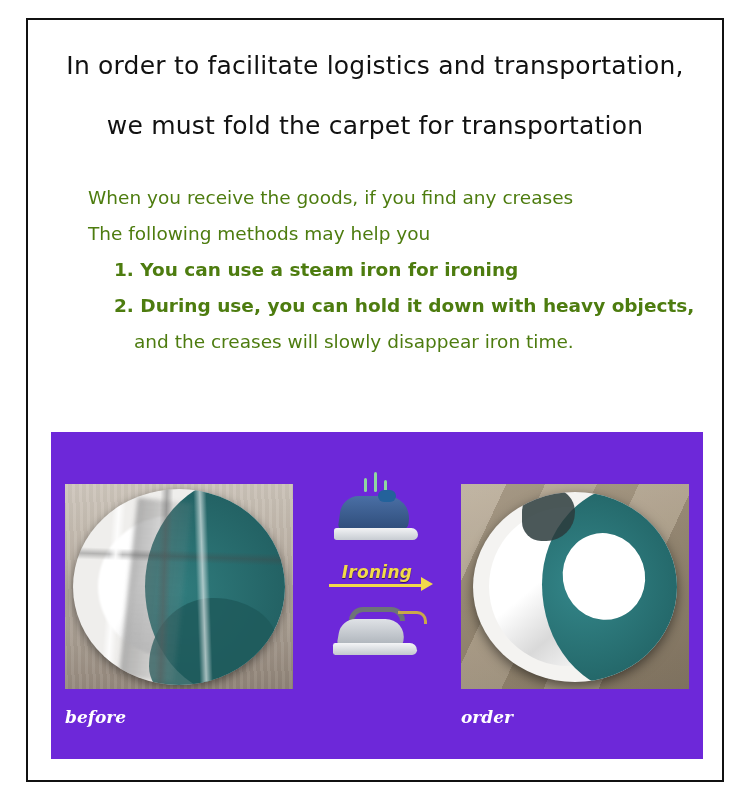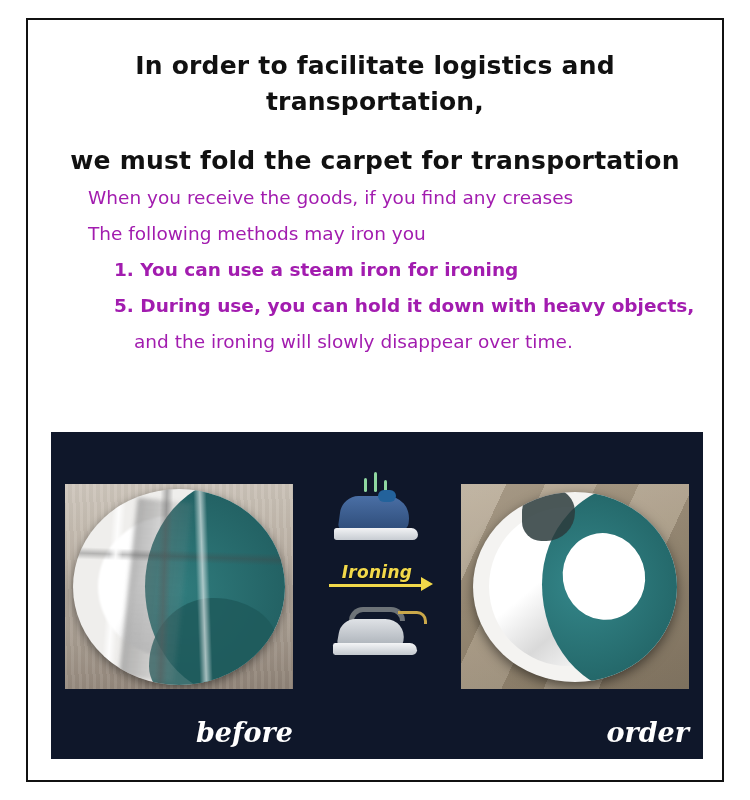--- a/index.html
+++ b/index.html
@@ -31,57 +31,57 @@
     background: #ffffff;
   }
   .headline {
     position: absolute;
     left: 0;
     top: 28px;
     width: 100%;
     text-align: center;
     font-family: "DejaVu Sans", sans-serif;
     font-size: 25px;
-    font-weight: 700;
+    font-weight: 400;
     color: #111111;
     letter-spacing: 0.2px;
     line-height: 1.42;
     padding: 0 6px;
     box-sizing: border-box;
   }
   .headline .line2 {
     display: block;
     margin-top: 24px;
   }
   .body-text {
     position: absolute;
     left: 60px;
     top: 160px;
     width: 600px;
-    color: #a21caf;
+    color: #4d7c0f;
     font-family: "DejaVu Sans", sans-serif;
     font-size: 18.5px;
     line-height: 1.95;
     font-weight: 400;
   }
   .body-text .ln {
     display: block;
     white-space: nowrap;
   }
   .indent1 { padding-left: 26px; font-weight: bold; }
   .indent2 { padding-left: 46px; }
 
   
   .photo-block {
     position: absolute;
     left: 23px;
     top: 412px;
     width: 652px;
     height: 327px;
-    background: #0f172a;
+    background: #6d28d9;
   }
   .pane {
     position: absolute;
     top: 52px;
     width: 228px;
     height: 205px;
     overflow: hidden;
     background: #8d8a85;
   }
   .pane-before { left: 14px; }
@@ -355,49 +355,49 @@
     left: 2px;
     top: 38px;
     width: 84px;
     height: 12px;
     background: linear-gradient(180deg, #f4f5f7 0%, #c3c8ce 100%);
     border-radius: 4px 12px 8px 4px;
   }
 
   .caption {
     position: absolute;
-    bottom: 11px;
+    bottom: 32px;
     color: #ffffff;
     font-family: "DejaVu Serif", serif;
     font-weight: 700;
     font-style: italic;
-    font-size: 27px;
+    font-size: 17px;
     width: 228px;
-    text-align: right;
+    text-align: left;
   }
   .caption-before { left: 14px; }
   .caption-after { right: 14px; }
 </style>
 </head>
 <body>
 
 <div class="page">
   <div class="frame">
 
     <div class="headline">
       <span class="line1">In order to facilitate logistics and transportation,</span>
       <span class="line2">we must fold the carpet for transportation</span>
     </div>
 
     <div class="body-text">
       <span class="ln">When you receive the goods, if you find any creases</span>
-      <span class="ln">The following methods may iron you</span>
+      <span class="ln">The following methods may help you</span>
       <span class="ln indent1">1. You can use a steam iron for ironing</span>
-      <span class="ln indent1">5. During use, you can hold it down with heavy objects,</span>
-      <span class="ln indent2">and the ironing will slowly disappear over time.</span>
+      <span class="ln indent1">2. During use, you can hold it down with heavy objects,</span>
+      <span class="ln indent2">and the creases will slowly disappear iron time.</span>
     </div>
 
     <div class="photo-block">
 
       <div class="pane pane-before">
         <div class="bed-bg"></div>
         <div class="rug">
           <div class="swirl"></div>
           <div class="teal"></div>
           <div class="teal2"></div>

